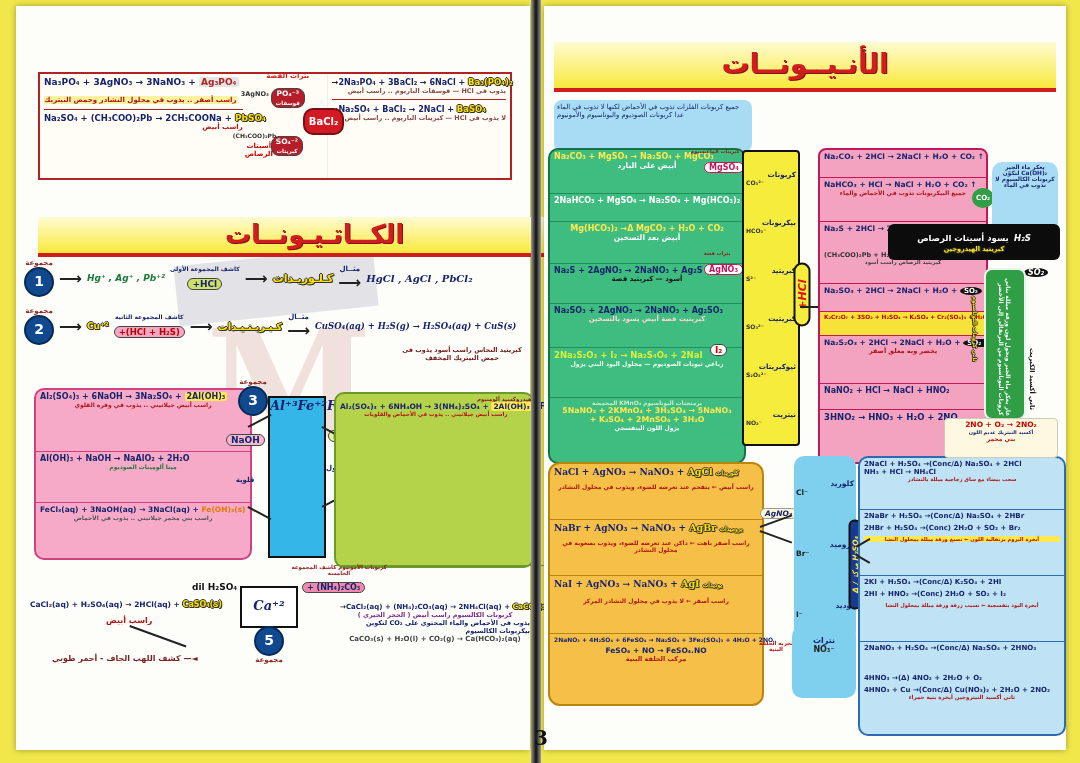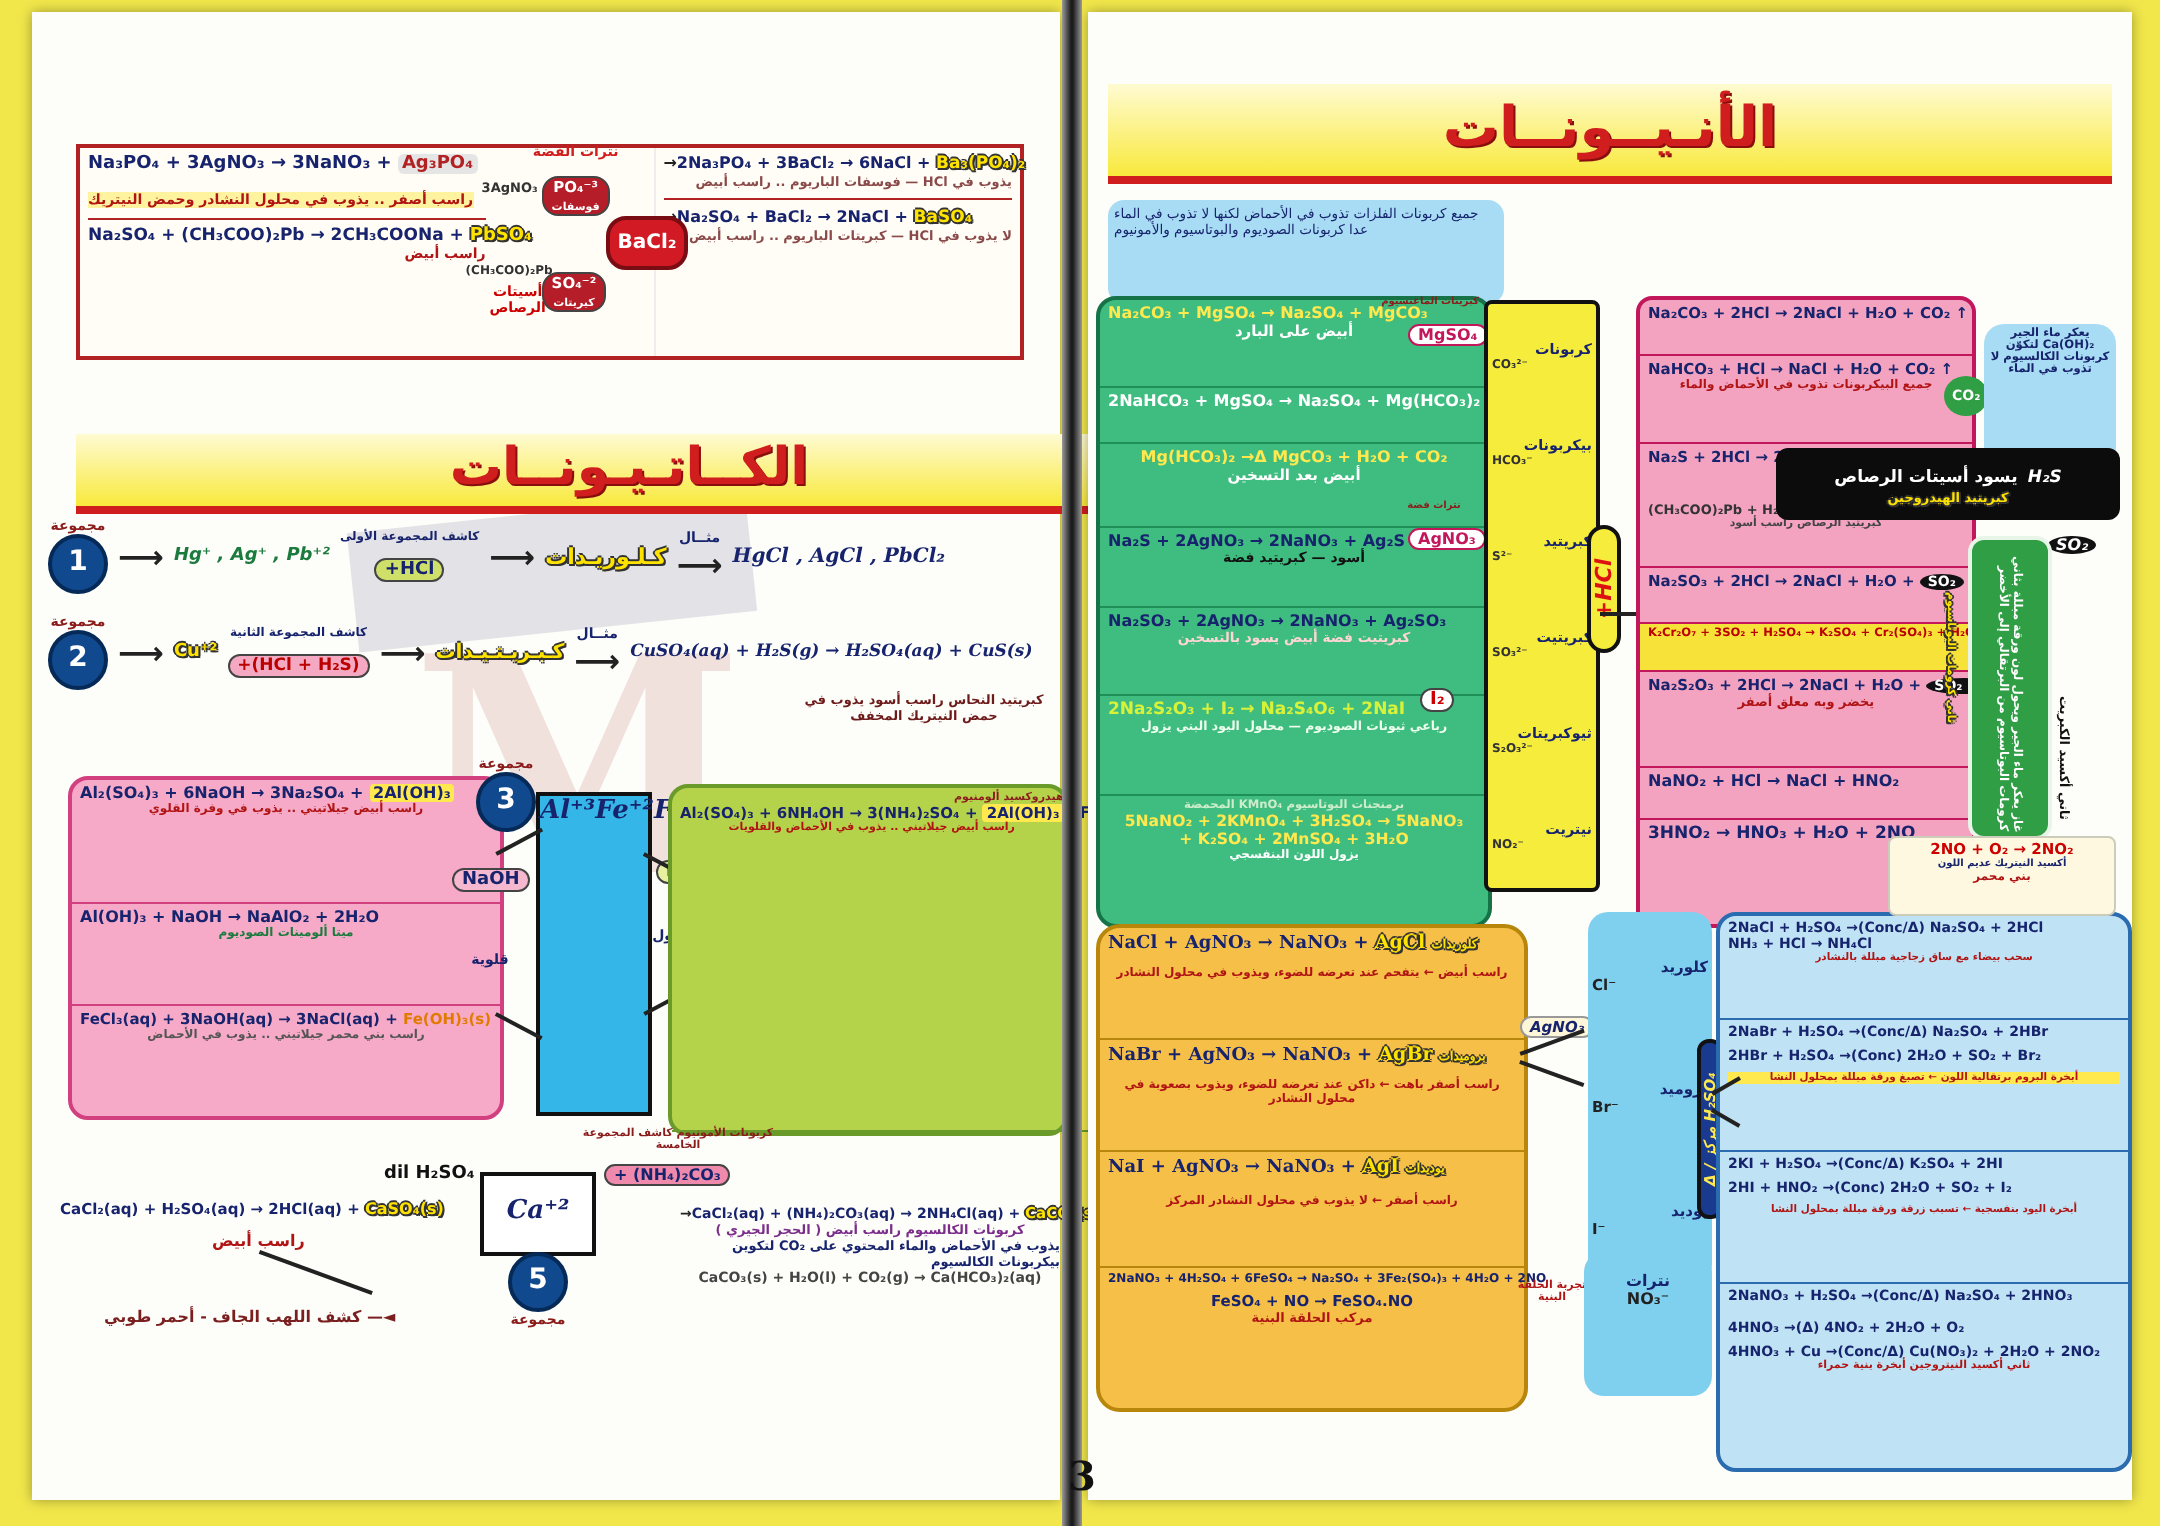--- a/index.html
+++ b/index.html
@@ -398,21 +398,21 @@
       <div class="eq" style="font-size:7px;margin-top:4px">2HBr + H₂SO₄ →(Conc) 2H₂O + SO₂ + Br₂</div>
       <div class="note" style="font-size:5.2px;text-align:center;background:#ffe94e;margin-top:4px">أبخرة البروم برتقالية اللون ← تصبغ ورقة مبللة بمحلول النشا</div>
     </div>
     <div class="row" style="height:66px;border-color:#2b6cb0">
       <div class="eq" style="font-size:7px">2KI + H₂SO₄ →(Conc/Δ) K₂SO₄ + 2HI</div>
       <div class="eq" style="font-size:7px;margin-top:4px">2HI + HNO₂ →(Conc) 2H₂O + SO₂ + I₂</div>
       <div class="note" style="font-size:5.2px;text-align:center;margin-top:4px">أبخرة اليود بنفسجية ← تسبب زرقة ورقة مبللة بمحلول النشا</div>
     </div>
     <div class="row" style="flex:1">
       <div class="eq" style="font-size:7px">2NaNO₃ + H₂SO₄ →(Conc/Δ) Na₂SO₄ + 2HNO₃</div>
-      <div class="eq" style="font-size:7px;margin-top:8px">4HNO₃ →(Δ) 4NO₂ + 2H₂O + O₂</div>
+      <div class="eq" style="font-size:7px;margin-top:22px">4HNO₃ →(Δ) 4NO₂ + 2H₂O + O₂</div>
       <div class="eq" style="font-size:7px;margin-top:4px">4HNO₃ + Cu →(Conc/Δ) Cu(NO₃)₂ + 2H₂O + 2NO₂</div>
       <div class="note" style="font-size:5.5px;text-align:center">ثاني أكسيد النيتروجين أبخرة بنية حمراء</div>
     </div>
   </div>
 
   <div class="ln" style="left:256px;top:300px;width:18px"></div>
   <div class="ln" style="left:312px;top:540px;width:16px;transform:rotate(-30deg)"></div>
   <div class="ln" style="left:312px;top:548px;width:16px;transform:rotate(30deg)"></div>
 </div>
 

